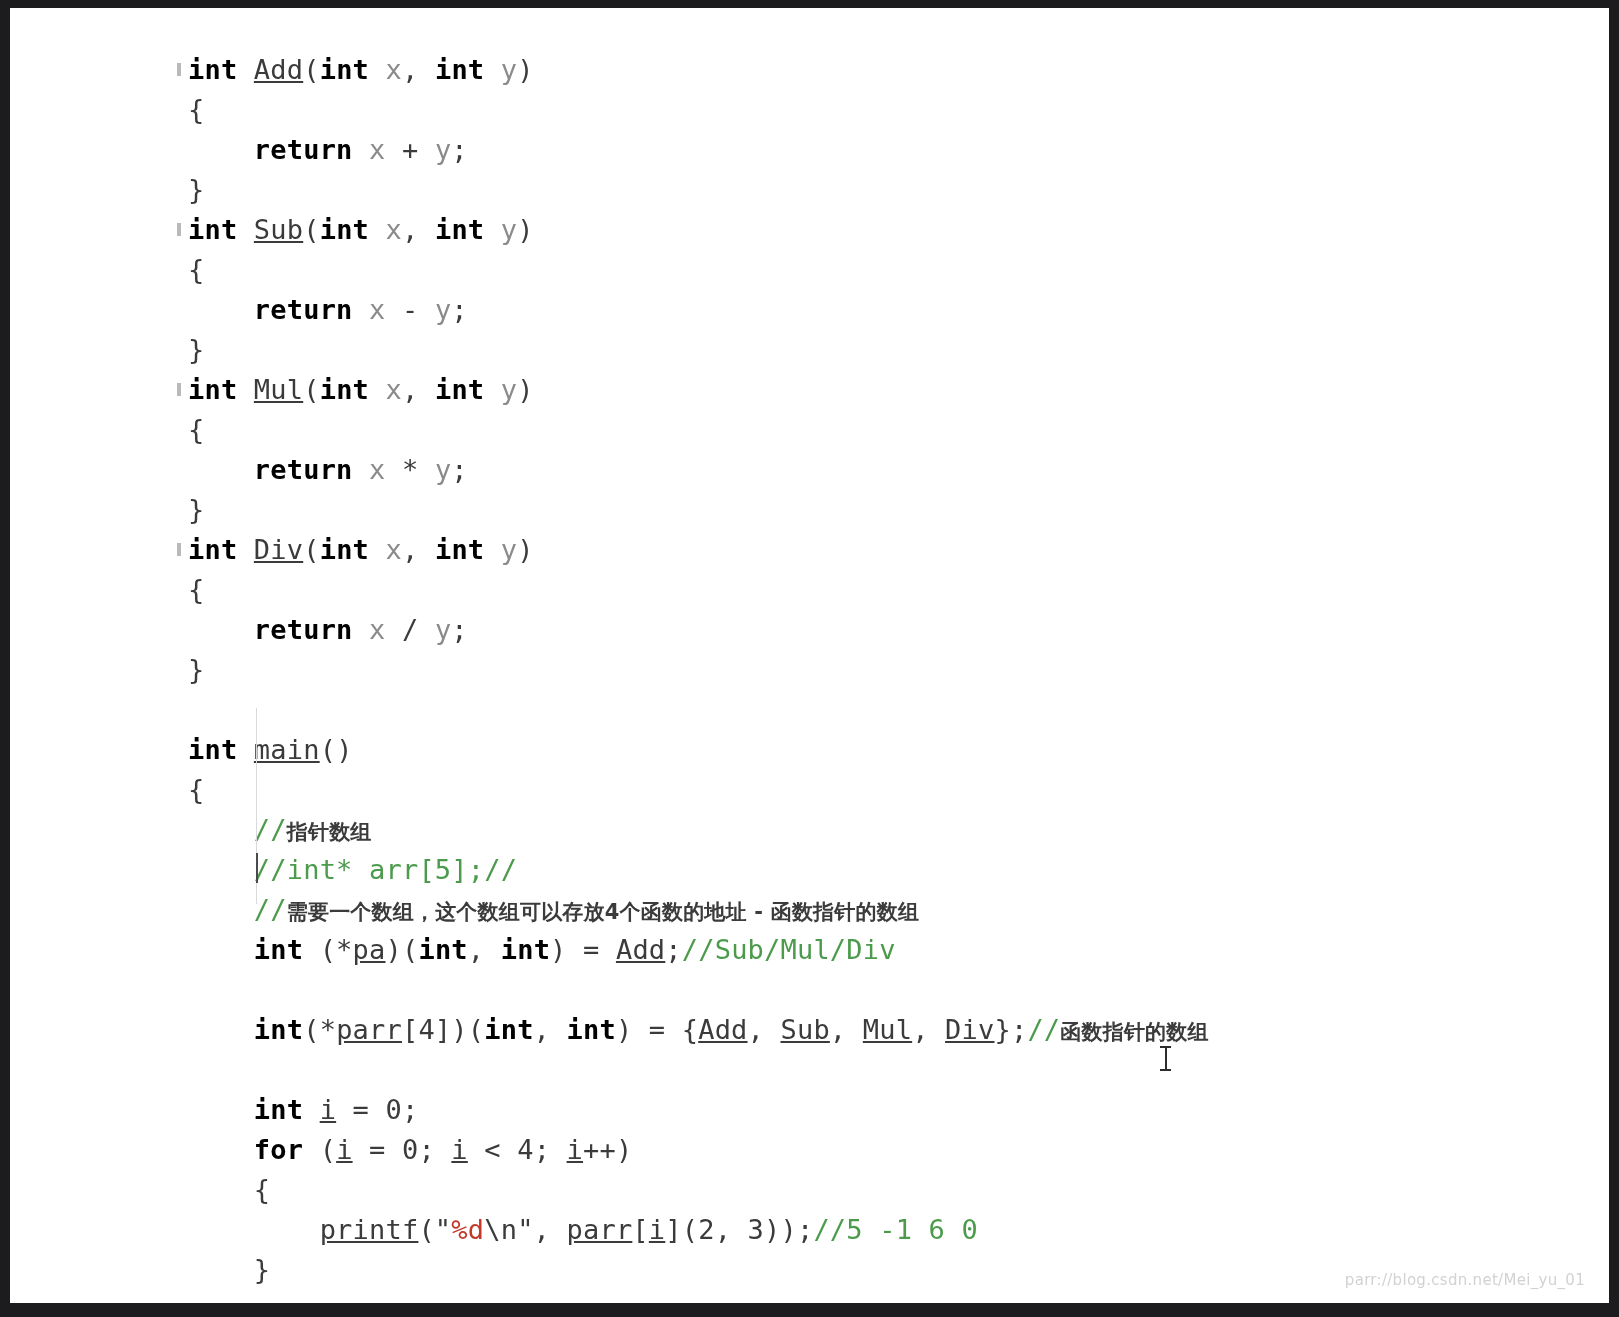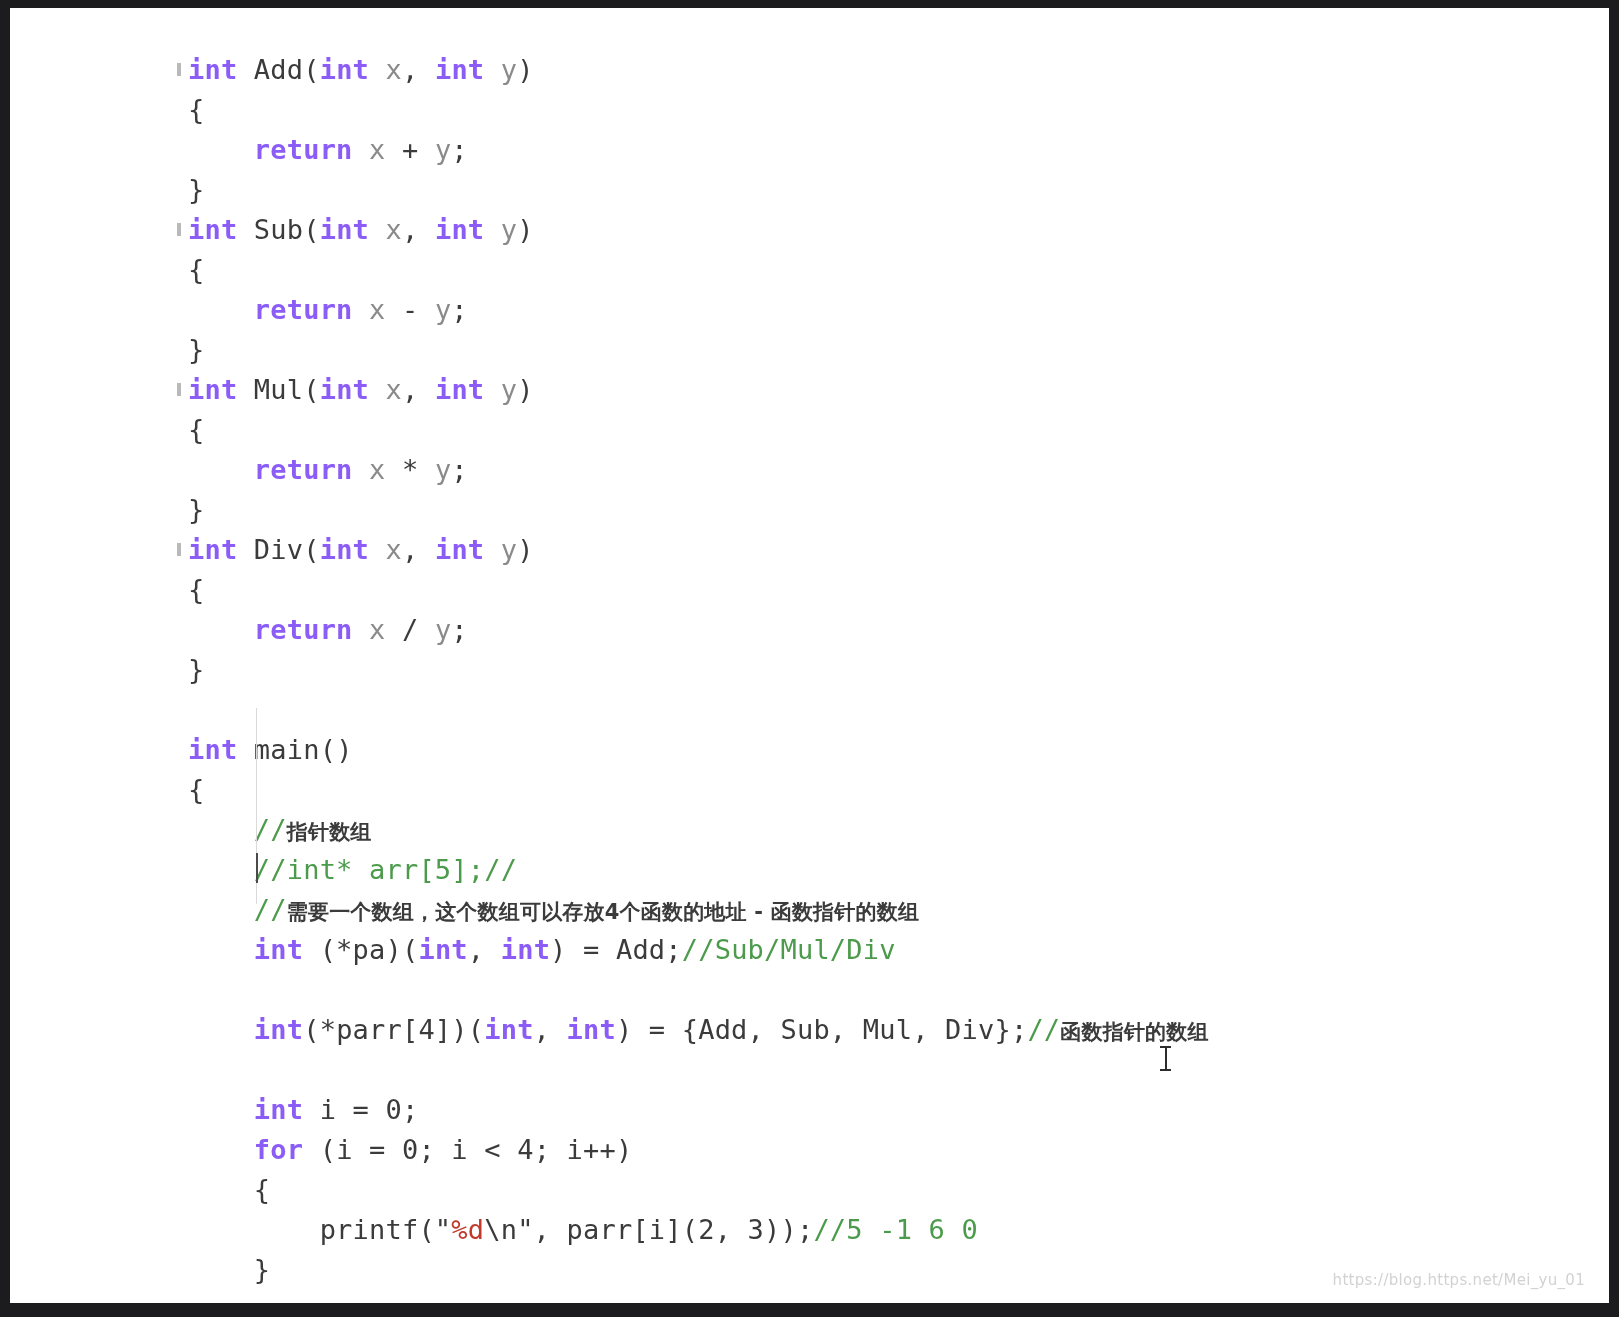--- a/index.html
+++ b/index.html
@@ -37,22 +37,22 @@
     color: #3b3b3b;
   }
   .line {
     position: relative;
     height: 40px;
     white-space: pre;
   }
   .line.blank { height: 40px; }
 
   
-  .kw   { color: #8b5cf6; font-weight: 600; }
-  .id   { color: #3b3b3b; }
+  .kw   { color: #000000; font-weight: 600; }
+  .id   { color: #3b3b3b; text-decoration: underline; }
   .dim  { color: #8b8b8b; }
   .punc { color: #3b3b3b; }
   .cmt  { color: #4c9b4c; }
   .str  { color: #3b3b3b; }
   .fmt  { color: #c0392b; }
   .num  { color: #3b3b3b; }
 
   
   .cjk {
     font-family: "DejaVu Sans", "Liberation Sans", sans-serif;
@@ -124,15 +124,15 @@
 
     <div id="indent-guide"></div>
     <div id="text-caret"></div>
 
     <div id="mouse-pointer">
       <span class="stem"></span>
       <span class="top"></span>
       <span class="bot"></span>
     </div>
 
-    <div id="watermark">https://blog.https.net/Mei_yu_01</div>
+    <div id="watermark">parr://blog.csdn.net/Mei_yu_01</div>
   </div>
 </div>
 
 </body></html>

